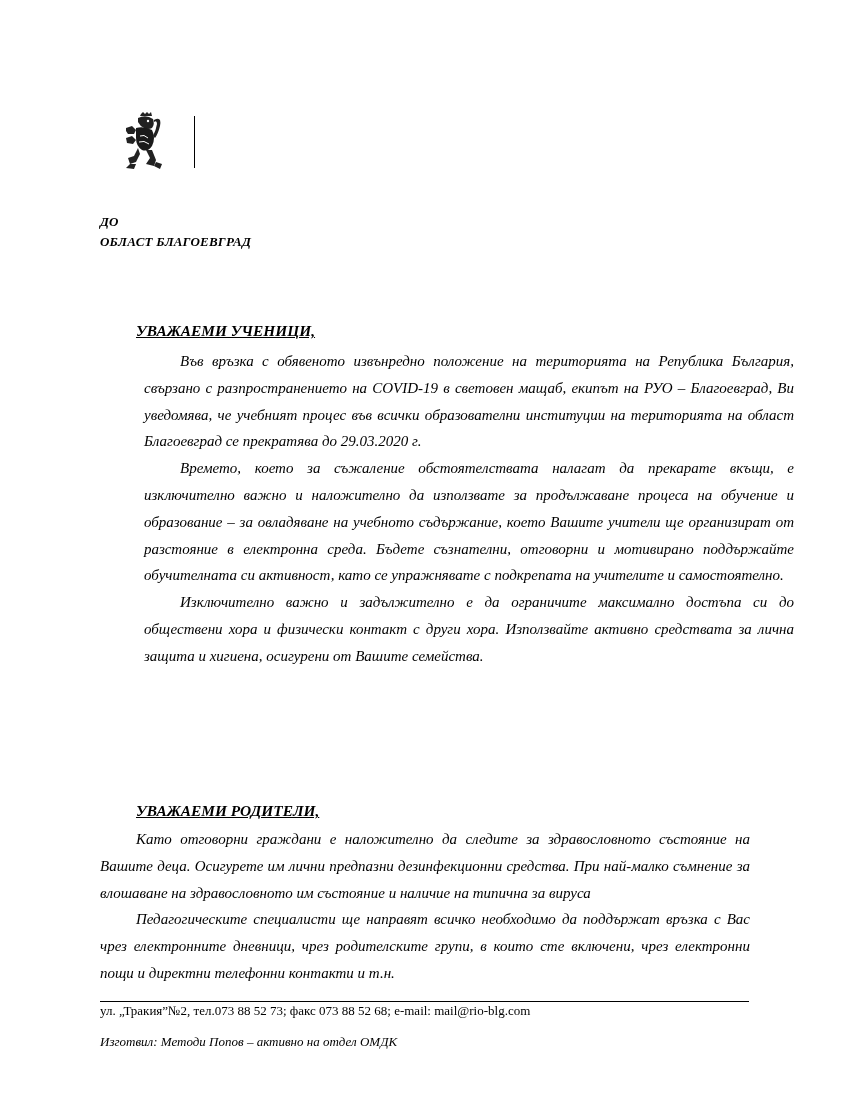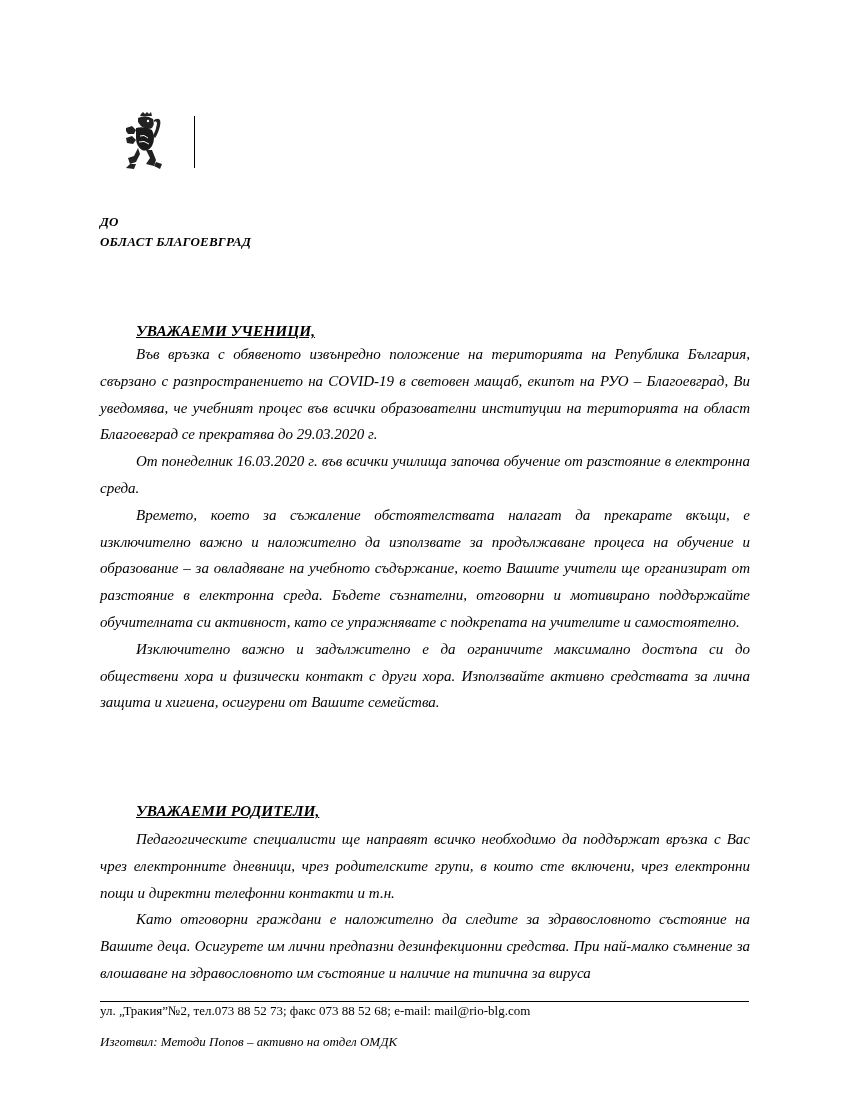--- a/index.html
+++ b/index.html
@@ -54,30 +54,29 @@
     </div>
     <div class="vline"></div>
   </div>
 
   <div class="addressee">
     <div>ДО</div>
     <div>ОБЛАСТ БЛАГОЕВГРАД</div>
   </div>
 
   <div class="greeting" style="top:322px;">УВАЖАЕМИ УЧЕНИЦИ,</div>
-  <div class="body-text" style="top:341px;">
+  <div class="body-text" style="top:348px;margin-left:44px;">
     <p>Във връзка с обявеното извънредно положение на територията на Република България, свързано с разпространението на COVID-19 в световен мащаб, екипът на РУО – Благоевград, Ви уведомява, че учебният процес във всички образователни институции на територията на област Благоевград се прекратява до 29.03.2020 г.</p>
-    <p>От понеделник 16.03.2020 г. във всички училища започва обучение от разстояние в електронна среда.</p>
     <p>Времето, което за съжаление обстоятелствата налагат да прекарате вкъщи, е изключително важно и наложително да използвате за продължаване процеса на обучение и образование – за овладяване на учебното съдържание, което Вашите учители ще организират от разстояние в електронна среда. Бъдете съзнателни, отговорни и мотивирано поддържайте обучителната си активност, като се упражнявате с подкрепата на учителите и самостоятелно.</p>
     <p>Изключително важно и задължително е да ограничите максимално достъпа си до обществени хора и физически контакт с други хора. Използвайте активно средствата за лична защита и хигиена, осигурени от Вашите семейства.</p>
   </div>
 
   <div class="greeting" style="top:802px;">УВАЖАЕМИ РОДИТЕЛИ,</div>
   <div class="body-text" style="top:826px;">
+    <p>Като отговорни граждани е наложително да следите за здравословното състояние на Вашите деца. Осигурете им лични предпазни дезинфекционни средства. При най-малко съмнение за влошаване на здравословното им състояние и наличие на типична за вируса</p>
     <p>Педагогическите специалисти ще направят всичко необходимо да поддържат връзка с Вас чрез електронните дневници, чрез родителските групи, в които сте включени, чрез електронни пощи и директни телефонни контакти и т.н.</p>
-    <p>Като отговорни граждани е наложително да следите за здравословното състояние на Вашите деца. Осигурете им лични предпазни дезинфекционни средства. При най-малко съмнение за влошаване на здравословното им състояние и наличие на типична за вируса</p>
   </div>
 
   <div class="sep"></div>
   <div class="address">ул. „Тракия”№2, тел.073 88 52 73; факс 073 88 52 68; e-mail: mail@rio-blg.com</div>
   <div class="prepared">Изготвил: Методи Попов – активно на отдел ОМДК</div>
 
 </div>
 
 </body></html>

